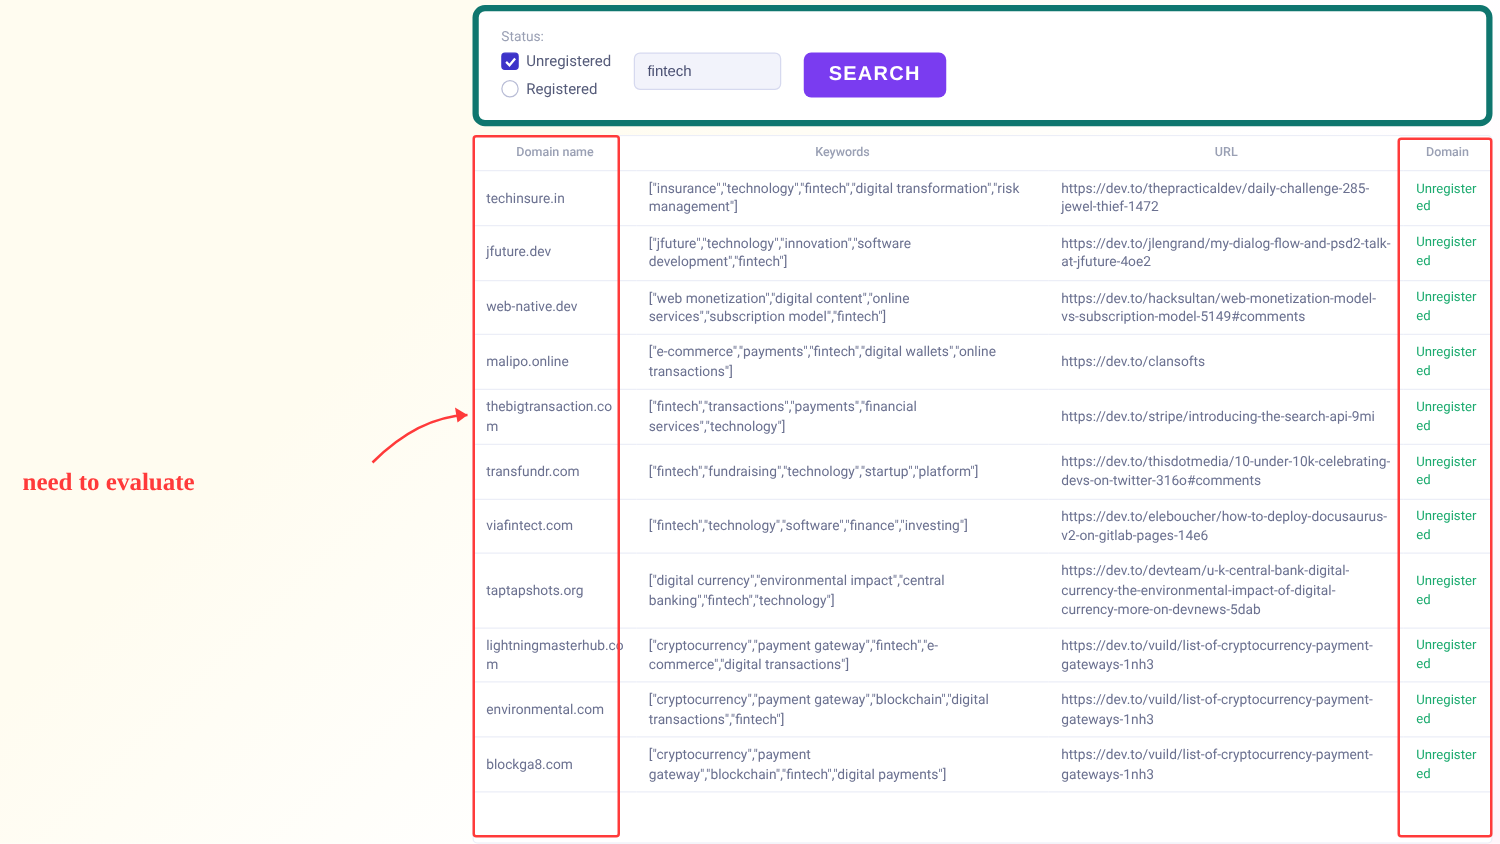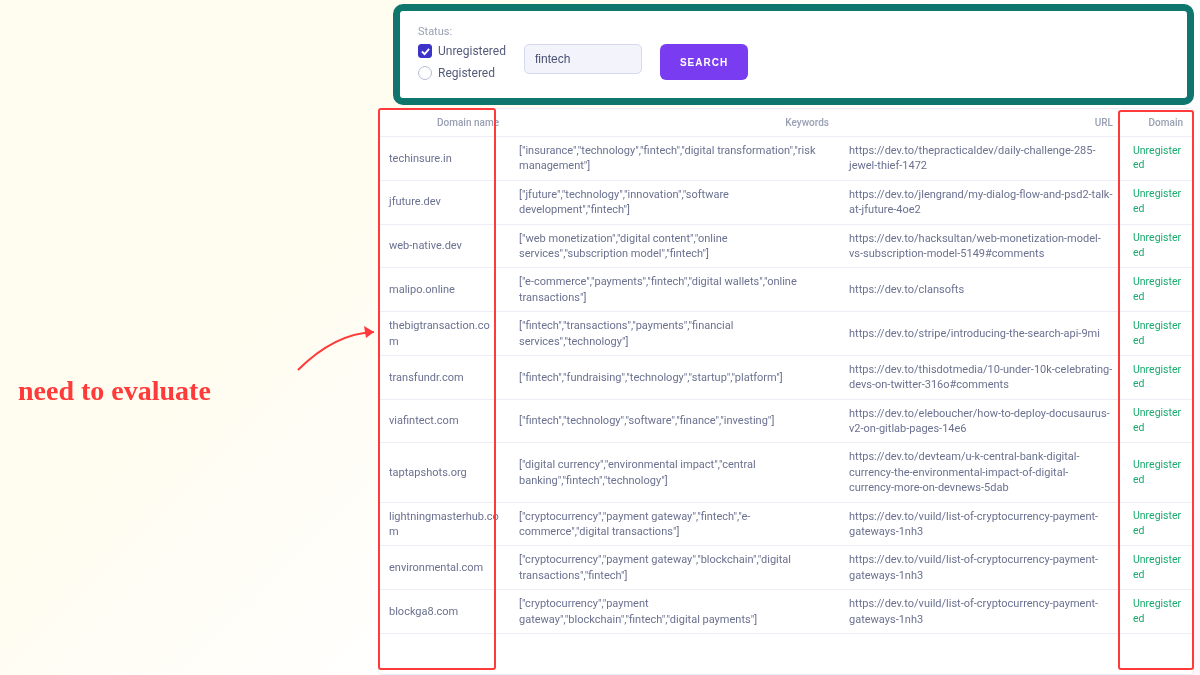--- a/index.html
+++ b/index.html
@@ -14,24 +14,23 @@
   .page-wrap {
     position: absolute;
     left: 0; top: 0; right: 0; bottom: 0;
   }
   .panel {
     position: absolute;
     left: 378px;
     top: 4px;
     right: 6px;
     background: #fff;
-    border: 7px solid #0f766e;
+    border: 5px solid #0f766e;
     border-radius: 10px;
     padding: 14px 8px 18px 18px;
-    margin-left: 15px;
   }
   .status-label {
     font-size: 11px;
     color: #9aa0b4;
     margin-bottom: 6px;
   }
   .filter-row {
     display: flex;
     align-items: flex-start;
     gap: 18px;
@@ -81,21 +80,21 @@
   }
   .search-btn {
     height: 36px;
     padding: 0 20px;
     background: #7a3cf0;
     color: #fff;
     border: none;
     border-radius: 6px;
     font-weight: 700;
     letter-spacing: 1px;
-    font-size: 10px;
+    font-size: 16px;
     cursor: pointer;
   }
   .table-wrap {
     position: absolute;
     left: 378px;
     top: 108px;
     right: 6px;
     bottom: 0;
     overflow: hidden;
     border: 1px solid #eceef7;
@@ -103,21 +102,21 @@
     background: #fff;
   }
   table {
     width: 100%;
     border-collapse: collapse;
     font-size: 11px;
     color: #6b7190;
     table-layout: fixed;
   }
   th {
-    text-align: right;
+    text-align: center;
     font-weight: 500;
     color: #9aa0b4;
     font-size: 10px;
     padding: 8px 10px;
     border-bottom: 1px solid #eceef7;
     background: #fff;
   }
   td {
     padding: 6px 10px;
     border-bottom: 1px solid #eceef7;
@@ -149,21 +148,21 @@
     right: 6px;
     top: 110px;
     width: 76px;
     height: 560px;
   }
   .callout-text {
     position: absolute;
     left: 18px;
     top: 375px;
     color: #ff3a3a;
-    font-size: 28px;
+    font-size: 20px;
     font-weight: 700;
     font-family: Georgia, "Times New Roman", serif;
     letter-spacing: 0;
   }
   .arrow {
     position: absolute;
     left: 290px;
     top: 298px;
     width: 100px;
     height: 80px;

